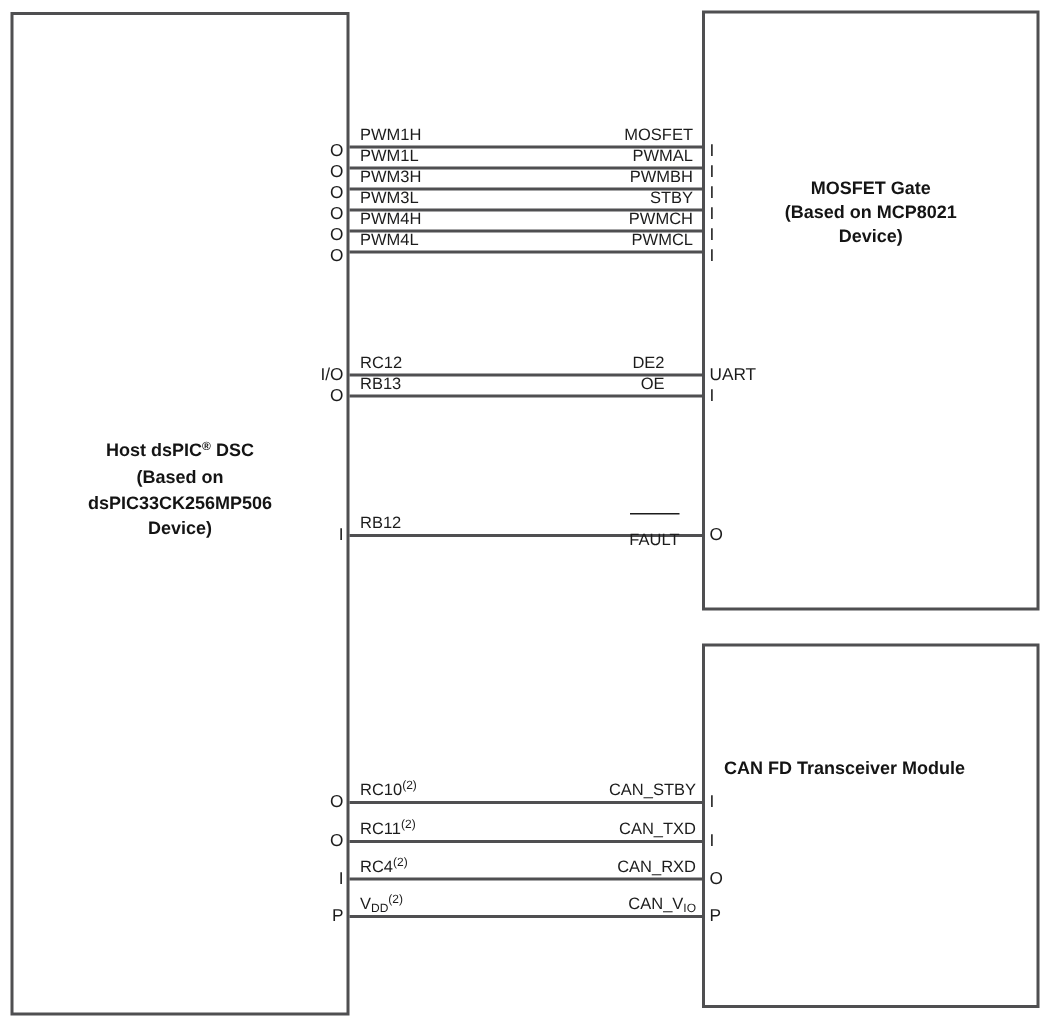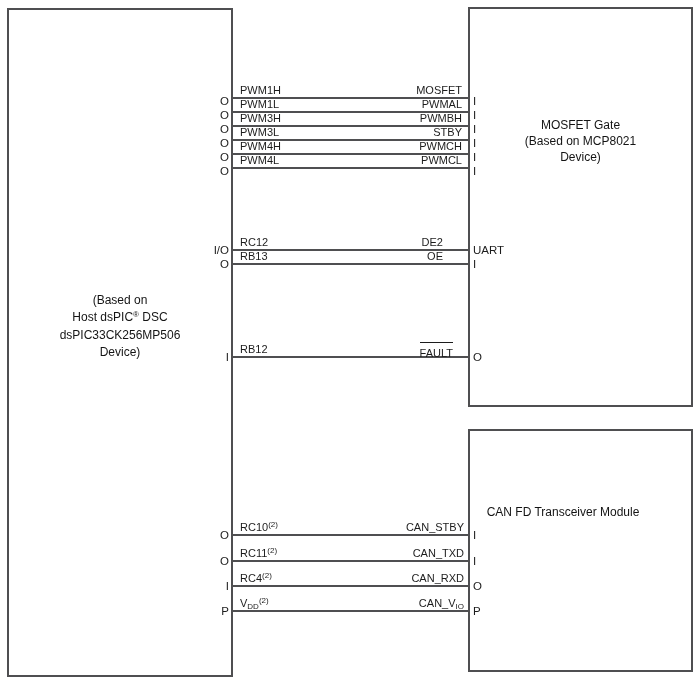--- a/index.html
+++ b/index.html
@@ -5,52 +5,52 @@
   html,body { margin:0; padding:0; background:#ffffff; }
   #canvas {
     position:relative; width:700px; height:686px; background:#ffffff;
     font-family:"Liberation Sans", sans-serif; overflow:hidden;
   }
   .block { position:absolute; border:2px solid #4f4f51; background:#ffffff; box-sizing:border-box; }
   #host-block   { left:7px;   top:8px;   width:226px; height:669px; }
   #mosfet-block { left:468px; top:7px;   width:225px; height:400px; }
   #can-block    { left:468px; top:429px; width:225px; height:243px; }
 
-  .title { position:absolute; text-align:center; font-weight:normal; font-size:12px; color:#141414; }
+  .title { position:absolute; text-align:center; font-weight:bold; font-size:12px; color:#141414; }
   #host-title   { left:7px;   top:292px; width:226px; }
   #host-title div { line-height:17px; }
   #mosfet-title { left:468px; top:117px; width:225px; }
   #mosfet-title div { line-height:16px; }
   #can-title    { left:468px; top:503px; width:190px; }
   #can-title div { line-height:18px; }
 
   .pin  { position:absolute; left:0; width:700px; height:0; }
   .wire { position:absolute; left:233px; width:235px; top:-1px; height:2px; background:#4f4f51; }
   .llabel { position:absolute; left:240px; top:-15px; font-size:11px; line-height:14px; color:#1c1c1c; white-space:nowrap; }
   .rlabel { position:absolute; top:-15px; font-size:11px; line-height:14px; color:#1c1c1c; white-space:nowrap; text-align:right; }
   .lmark  { position:absolute; left:190px; width:39px; top:-7px; height:14px; line-height:14px; text-align:right; font-size:11.5px; color:#1c1c1c; }
   .rmark  { position:absolute; left:473px; top:-7px; height:14px; line-height:14px; font-size:11.5px; color:#1c1c1c; white-space:nowrap; }
   .pwm .lmark, .pwm .rmark { top:-4px; }
 
   .sp { font-size:8px; position:relative; top:-4px; }   
   .sb { font-size:8px; position:relative; top:2px; }    
-  .ovl { display:inline-block; border-top:1.5px solid #1c1c1c; padding-top:3px; }
+  .ovl { display:inline-block; border-top:1.5px solid #1c1c1c; padding-top:10px; }
 </style>
 </head>
 <body>
 
 <div id="canvas">
 
   <div class="block" id="host-block"></div>
   <div class="block" id="mosfet-block"></div>
   <div class="block" id="can-block"></div>
 
   <div class="title" id="host-title">
+    <div><span>Host dsPIC</span><span class="sp">®</span><span> DSC</span></div>
     <div>(Based on</div>
-    <div><span>Host dsPIC</span><span class="sp">®</span><span> DSC</span></div>
     <div>dsPIC33CK256MP506</div>
     <div>Device)</div>
   </div>
 
   <div class="title" id="mosfet-title">
     <div>MOSFET Gate</div>
     <div>(Based on MCP8021</div>
     <div>Device)</div>
   </div>
 

